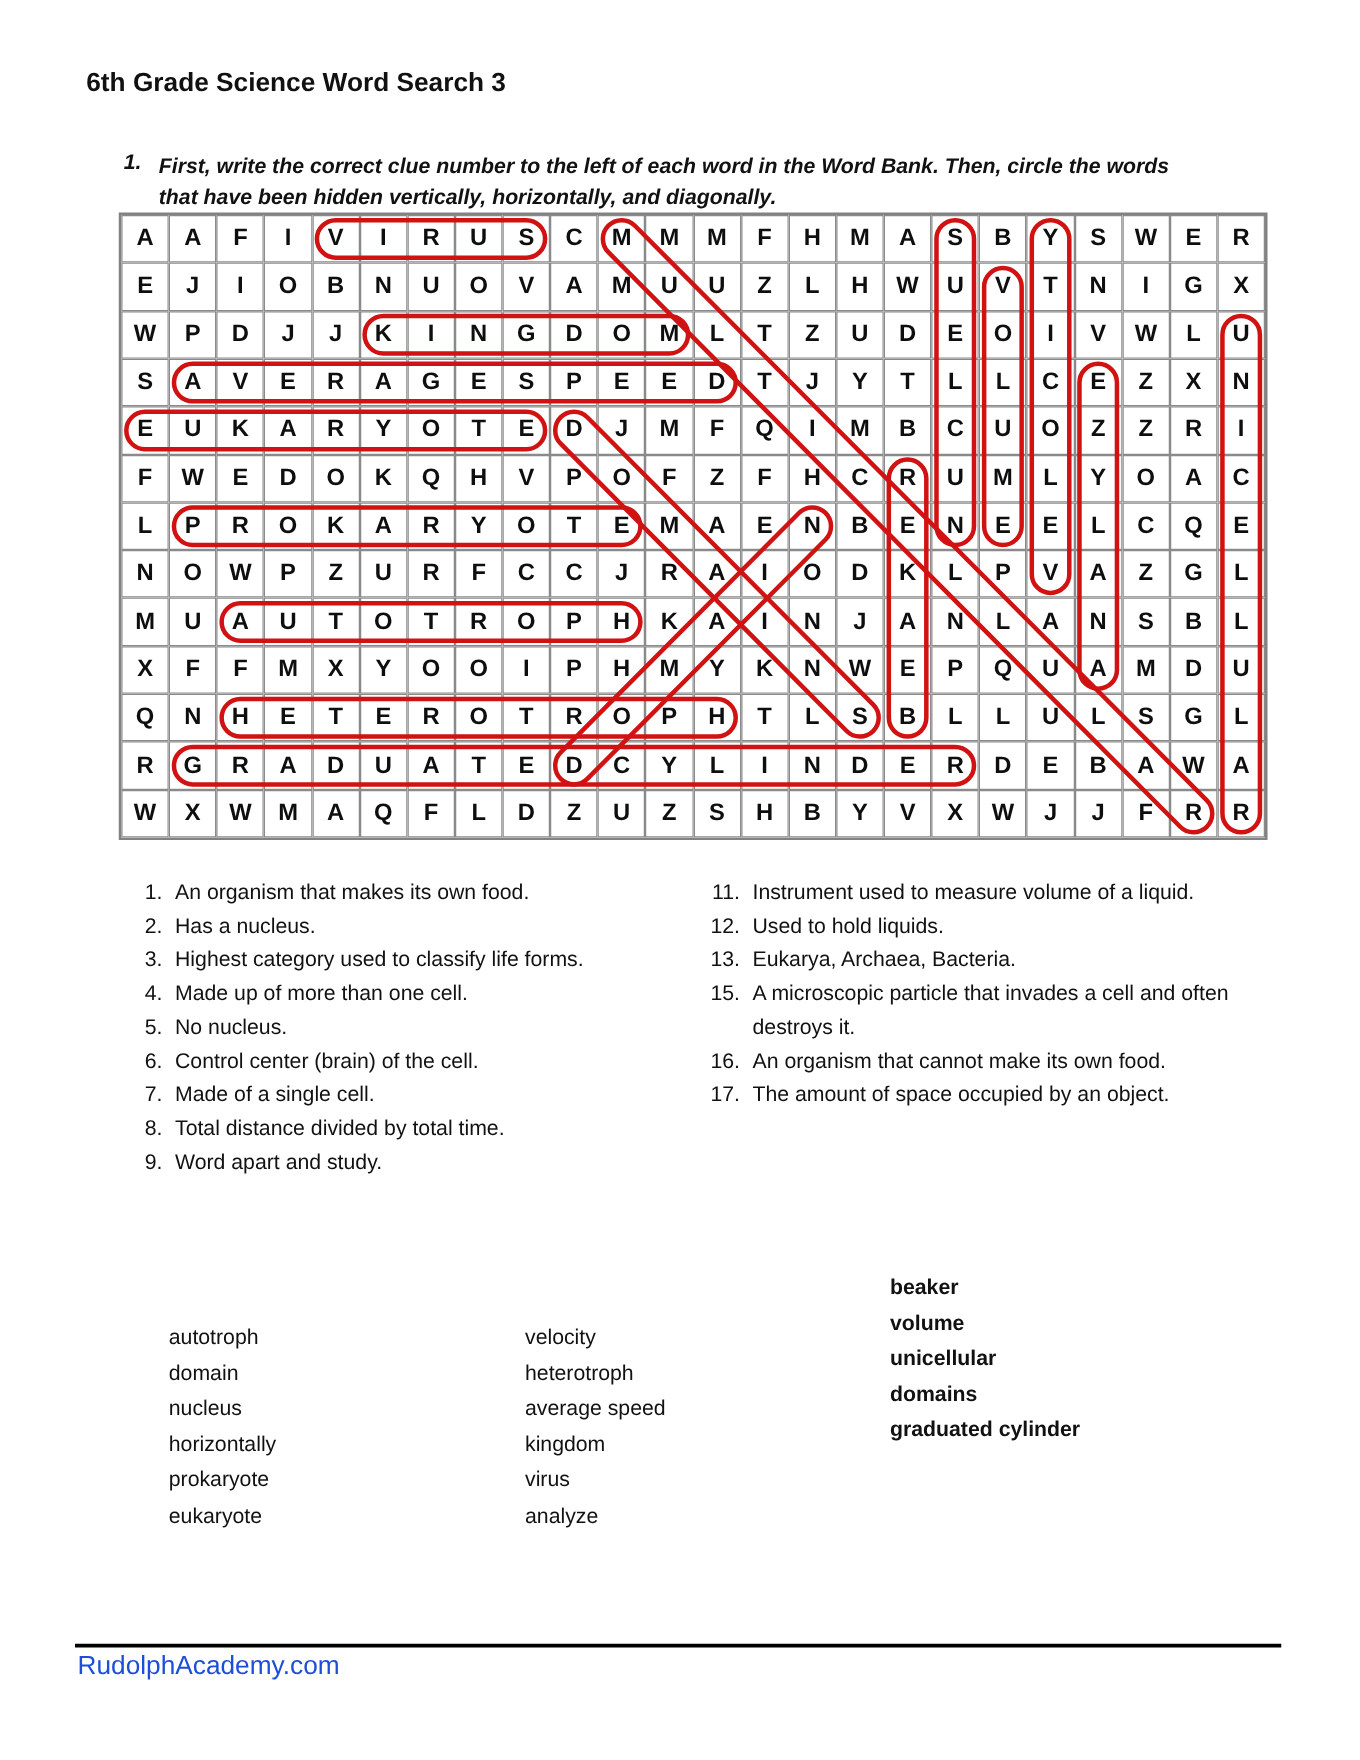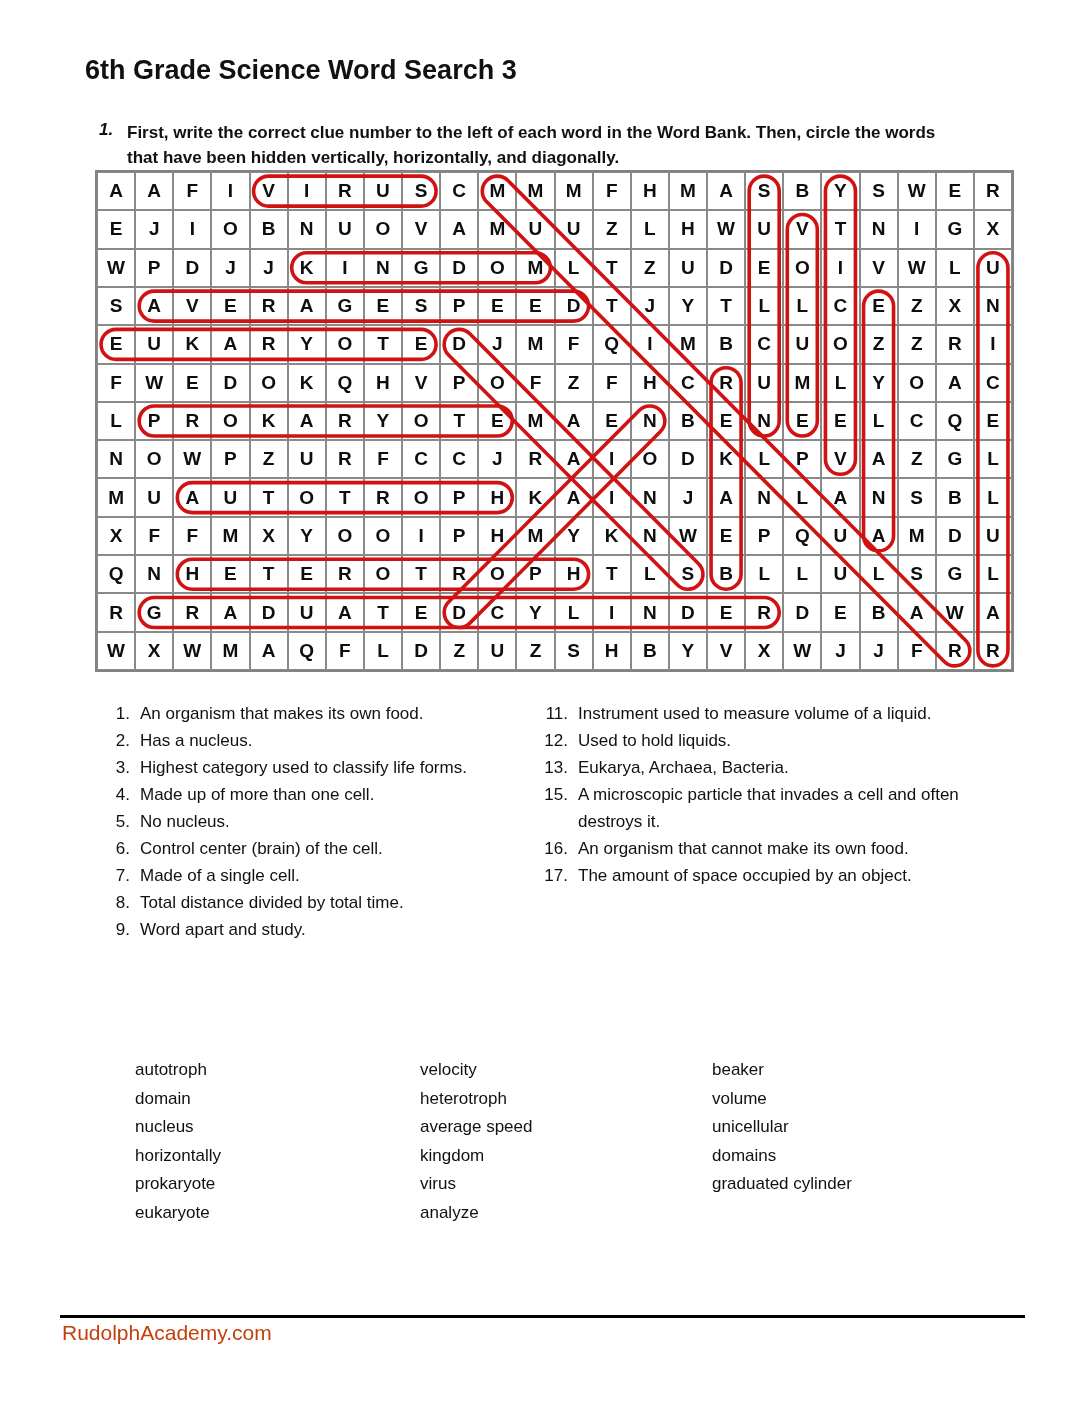--- a/index.html
+++ b/index.html
@@ -2,45 +2,45 @@
 <html><head>
 <meta charset="utf-8">
 <style>
   html,body{margin:0;padding:0;}
   body{
     width:1088px;height:1408px;position:relative;background:#ffffff;
     font-family:"Liberation Sans","DejaVu Sans",sans-serif;color:#111;
     overflow:hidden;
   }
   .abs{position:absolute;}
-  #title{left:85px;top:55px;font-size:27px;font-weight:bold;letter-spacing:0px;}
+  #title{left:69px;top:55px;font-size:21px;font-weight:bold;letter-spacing:0px;}
   #instr-num{left:99px;top:120px;font-size:17px;font-weight:bold;font-style:italic;}
-  #instr-text{left:127px;top:120px;width:815px;font-size:17px;font-weight:bold;line-height:25px;}
+  #instr-text{left:127px;top:120px;width:815px;font-size:17px;font-weight:bold;font-style:italic;line-height:25px;}
   
   #grid-wrap{left:95px;top:170px;width:915px;height:498px;border:2px solid #828282;}
   #grid{display:grid;width:100%;height:100%;grid-template-columns:repeat(24,1fr);grid-template-rows:repeat(13,1fr);}
   #grid .cell{
     border:1px solid #8a8a8a;box-sizing:border-box;display:flex;align-items:center;justify-content:center;
     font-size:19px;font-weight:bold;color:#0e0e0e;background:#fff;
   }
   #circles{position:absolute;left:0;top:0;overflow:visible;pointer-events:none;}
   
   .clue-col{font-size:17px;line-height:27px;}
   #clues-left{left:90px;top:700px;width:438px;}
-  #clues-right{left:528px;top:700px;width:448px;}
+  #clues-right{left:552px;top:700px;width:448px;}
   .clue-row{display:grid;grid-template-columns:40px 1fr;column-gap:10px;}
   .clue-num{text-align:right;}
   
   .bank-col{font-size:17px;line-height:28.5px;}
   #bank-1{left:135px;top:1056px;width:260px;}
   #bank-2{left:420px;top:1056px;width:270px;}
-  #bank-3{left:712px;top:1056px;width:300px;}
+  #bank-3{left:712px;top:1016px;width:300px;font-weight:bold;}
   
   #footer-line{left:60px;top:1315px;width:965px;height:3px;background:#000;}
-  #footer-text{left:62px;top:1321px;font-size:21px;color:#c2410c;text-decoration:none;}
+  #footer-text{left:62px;top:1321px;font-size:21px;color:#1d4ed8;text-decoration:none;}
 </style>
 </head>
 <body>
 
 <div class="abs" id="title">6th Grade Science Word Search 3</div>
 
 <div class="abs" id="instr-num">1.</div>
 <div class="abs" id="instr-text">First, write the correct clue number to the left of each word in the Word Bank. Then, circle the words that have been hidden vertically, horizontally, and diagonally.</div>
 
 <div class="abs" id="grid-wrap">

